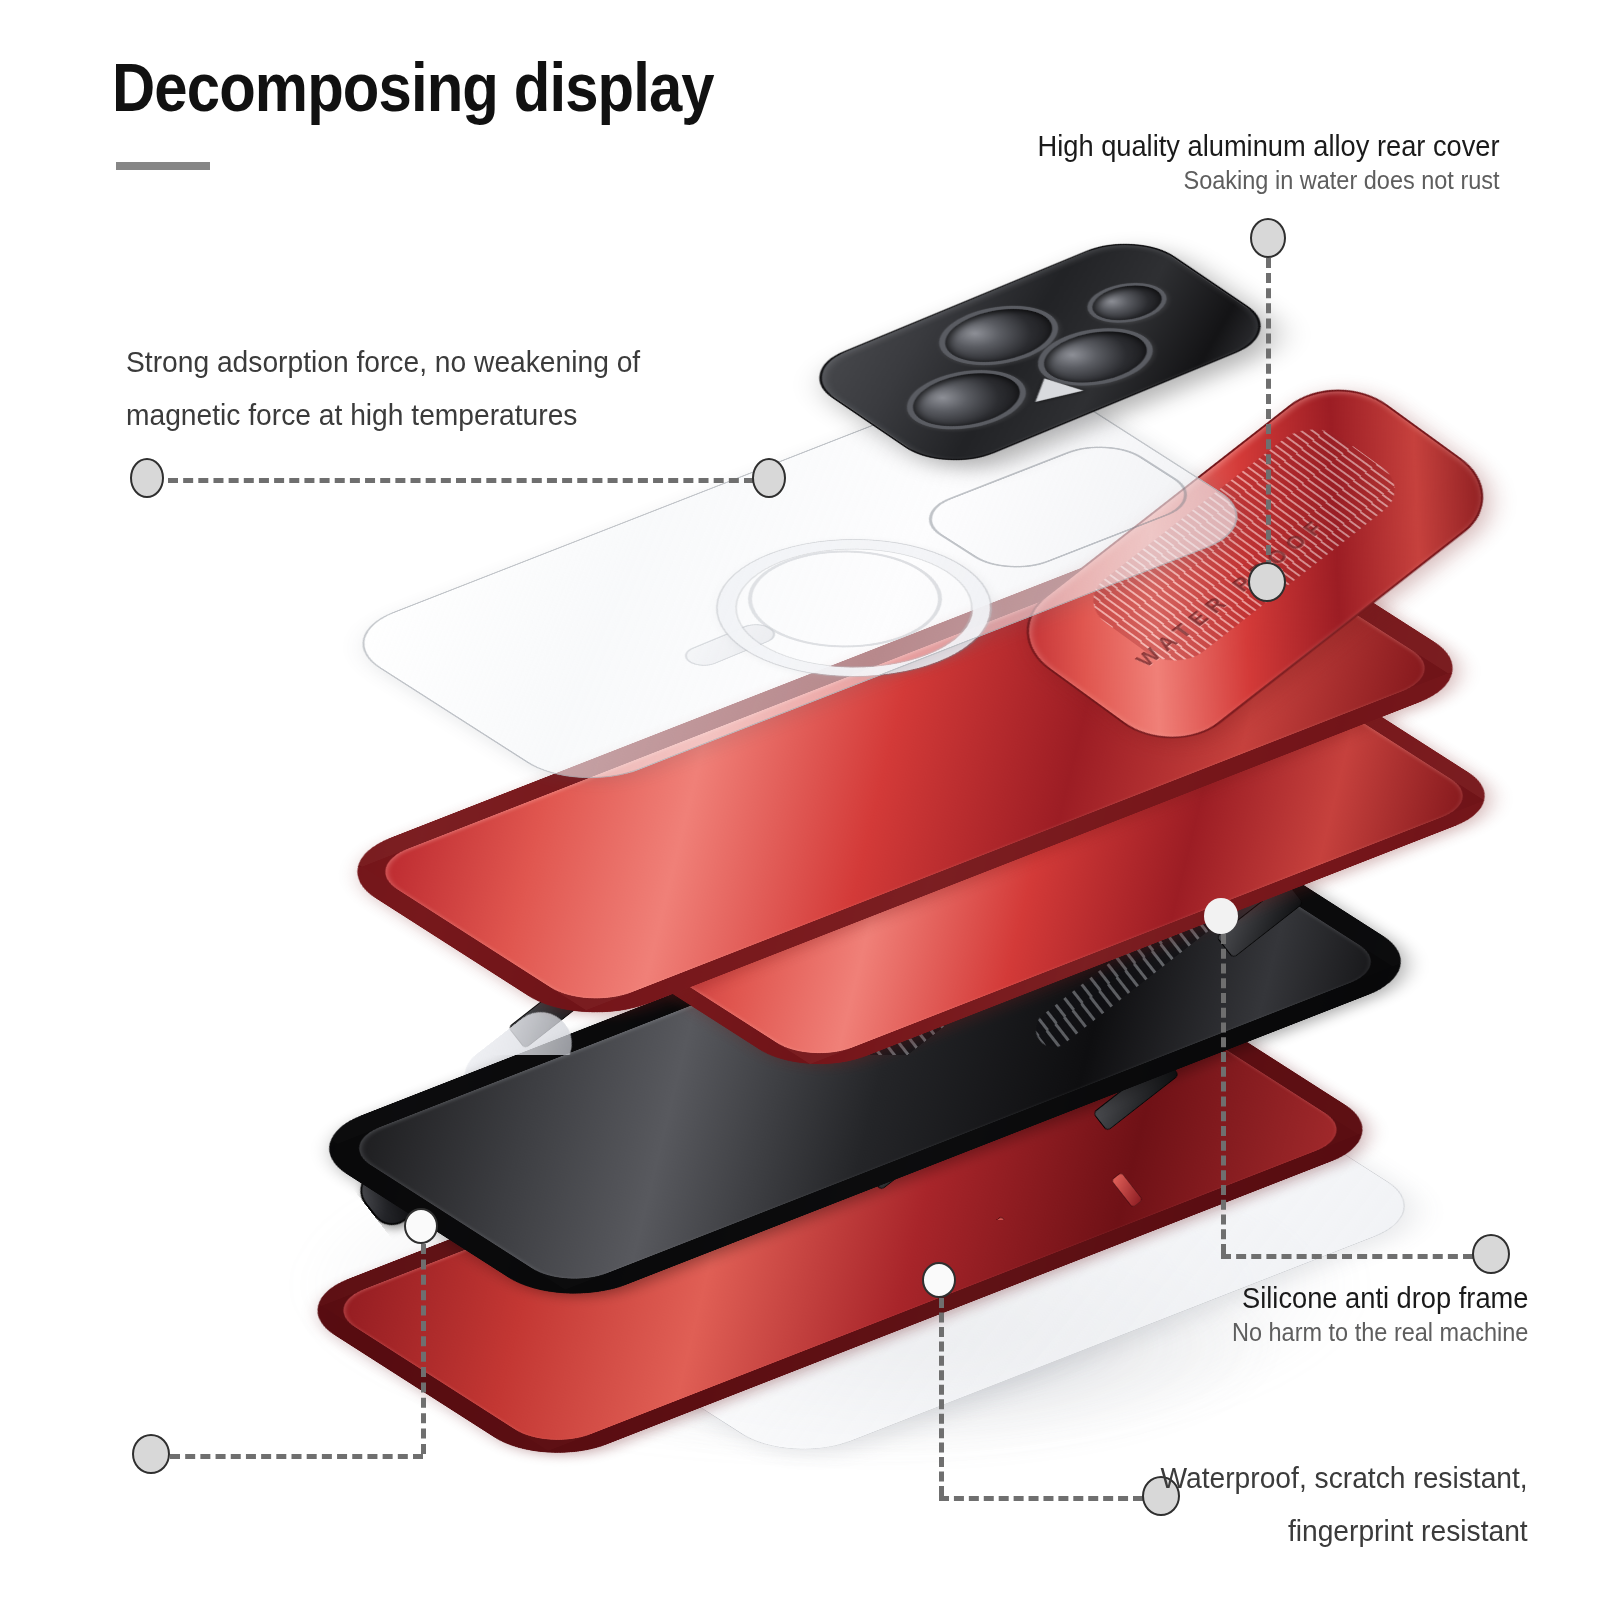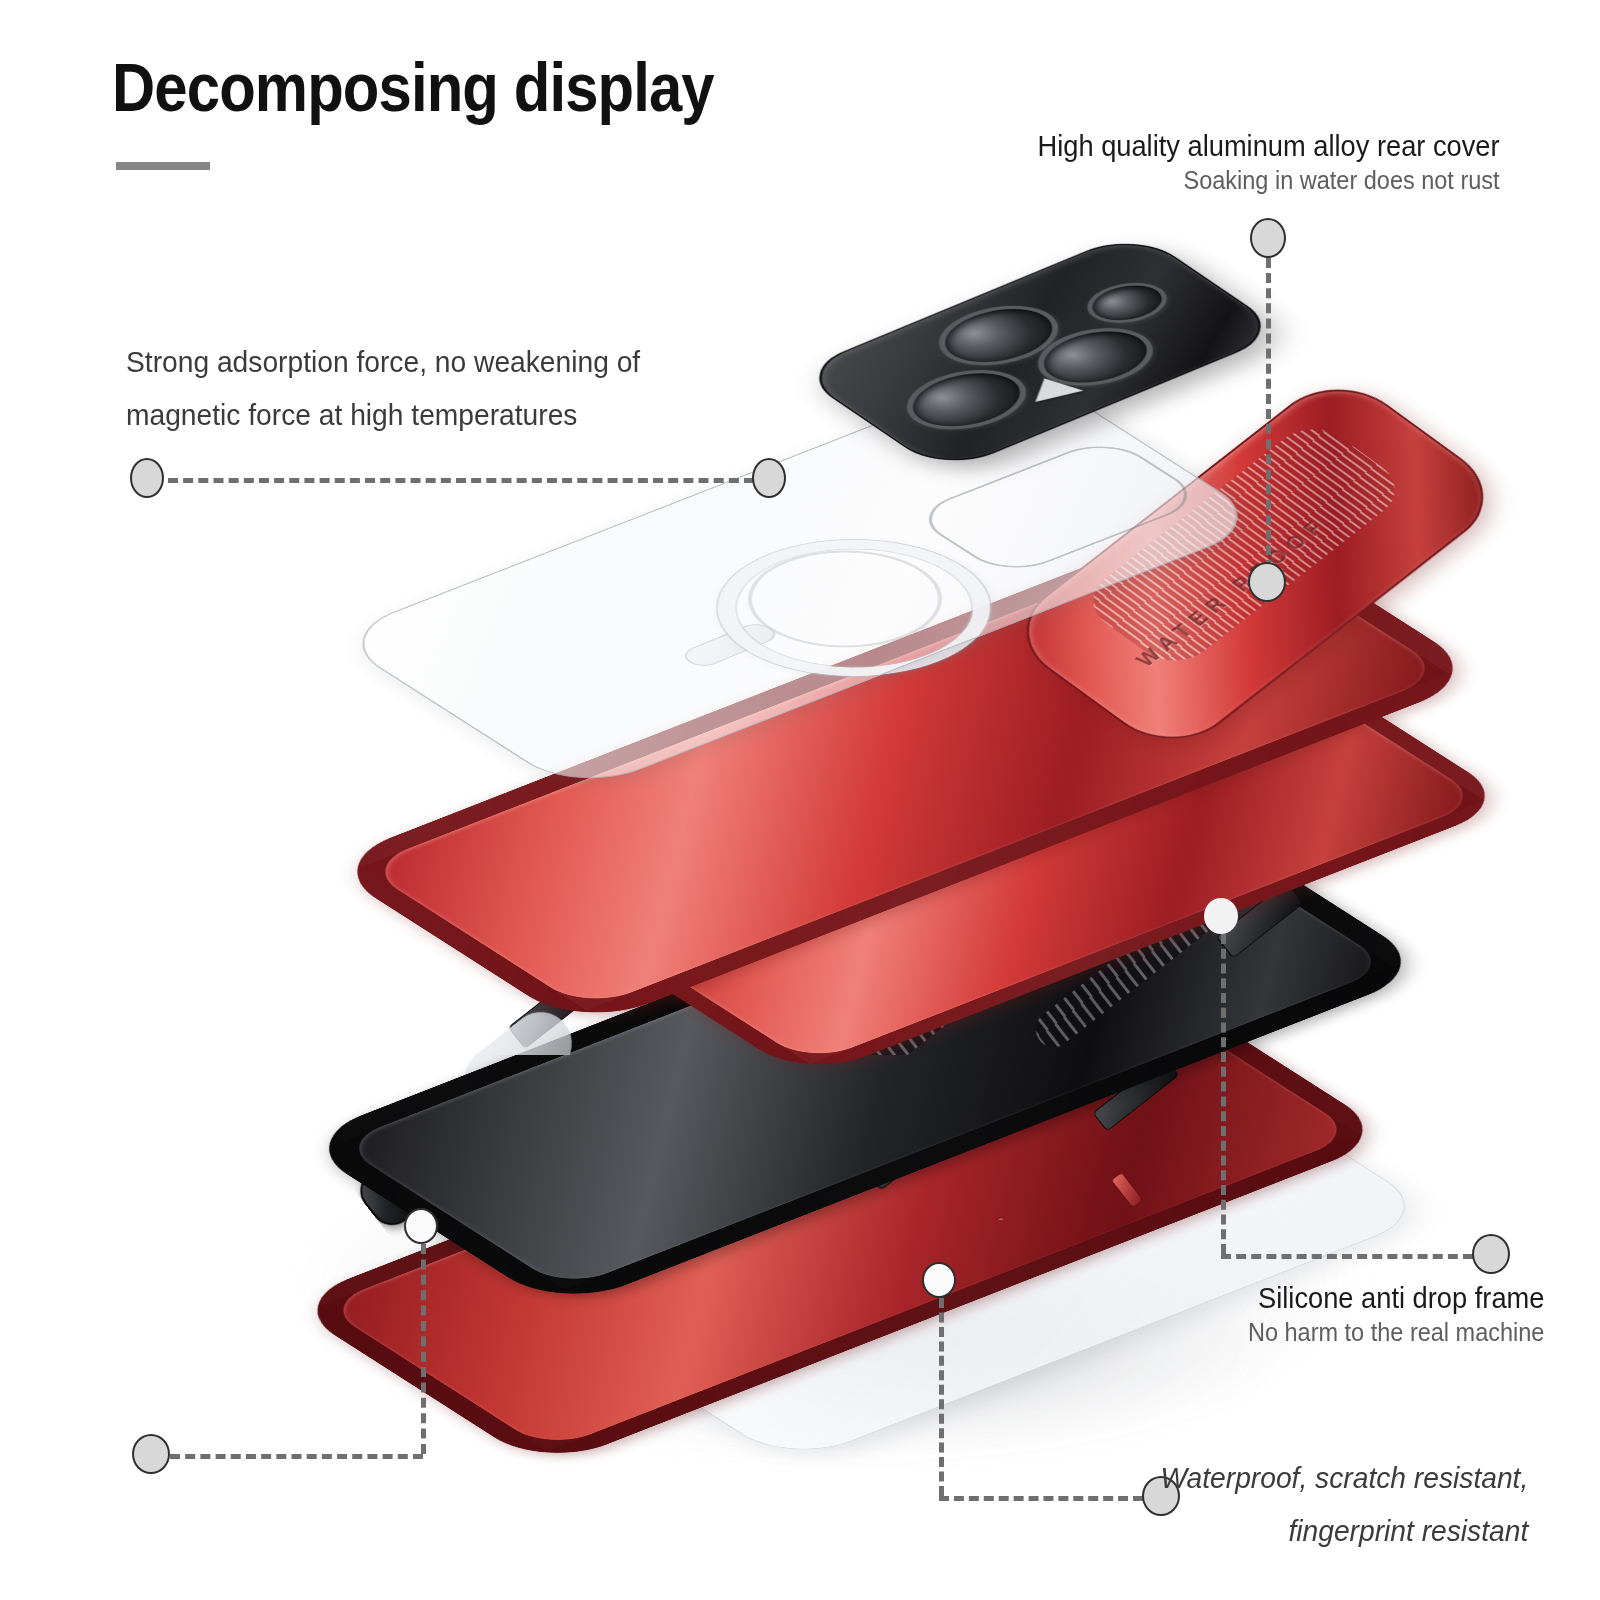--- a/index.html
+++ b/index.html
@@ -35,25 +35,25 @@
   .al-l{text-align:left;transform-origin:left center;}
 
   .co-body{font-size:30px;color:#3b3b3b;line-height:1.75;
            transform:scaleX(.94);transform-origin:left center;}
 
   
   #co-rear{right:100px;top:128px;}
   
   #co-magnet{left:126px;top:336px;}
   
-  #co-silicone{right:56px;top:1280px;}
+  #co-silicone{right:72px;top:1280px;}
   
   #co-piston{left:128px;top:1478px;}
   
-  #co-scratch{right:72px;top:1452px;font-style:italic;}
+  #co-scratch{right:72px;top:1452px;}
 
   
   .dash-h{position:absolute;height:0;border-top:5px dashed #6f6f6f;}
   .dash-v{position:absolute;width:0;border-left:5px dashed #6f6f6f;}
   .node{
     position:absolute;border-radius:50%;
     box-sizing:border-box;
   }
   .node-grey{background:#d8d8d8;border:2.5px solid #2f2f2f;}
   .node-white{background:#fafafa;border:2.5px solid #2f2f2f;}

